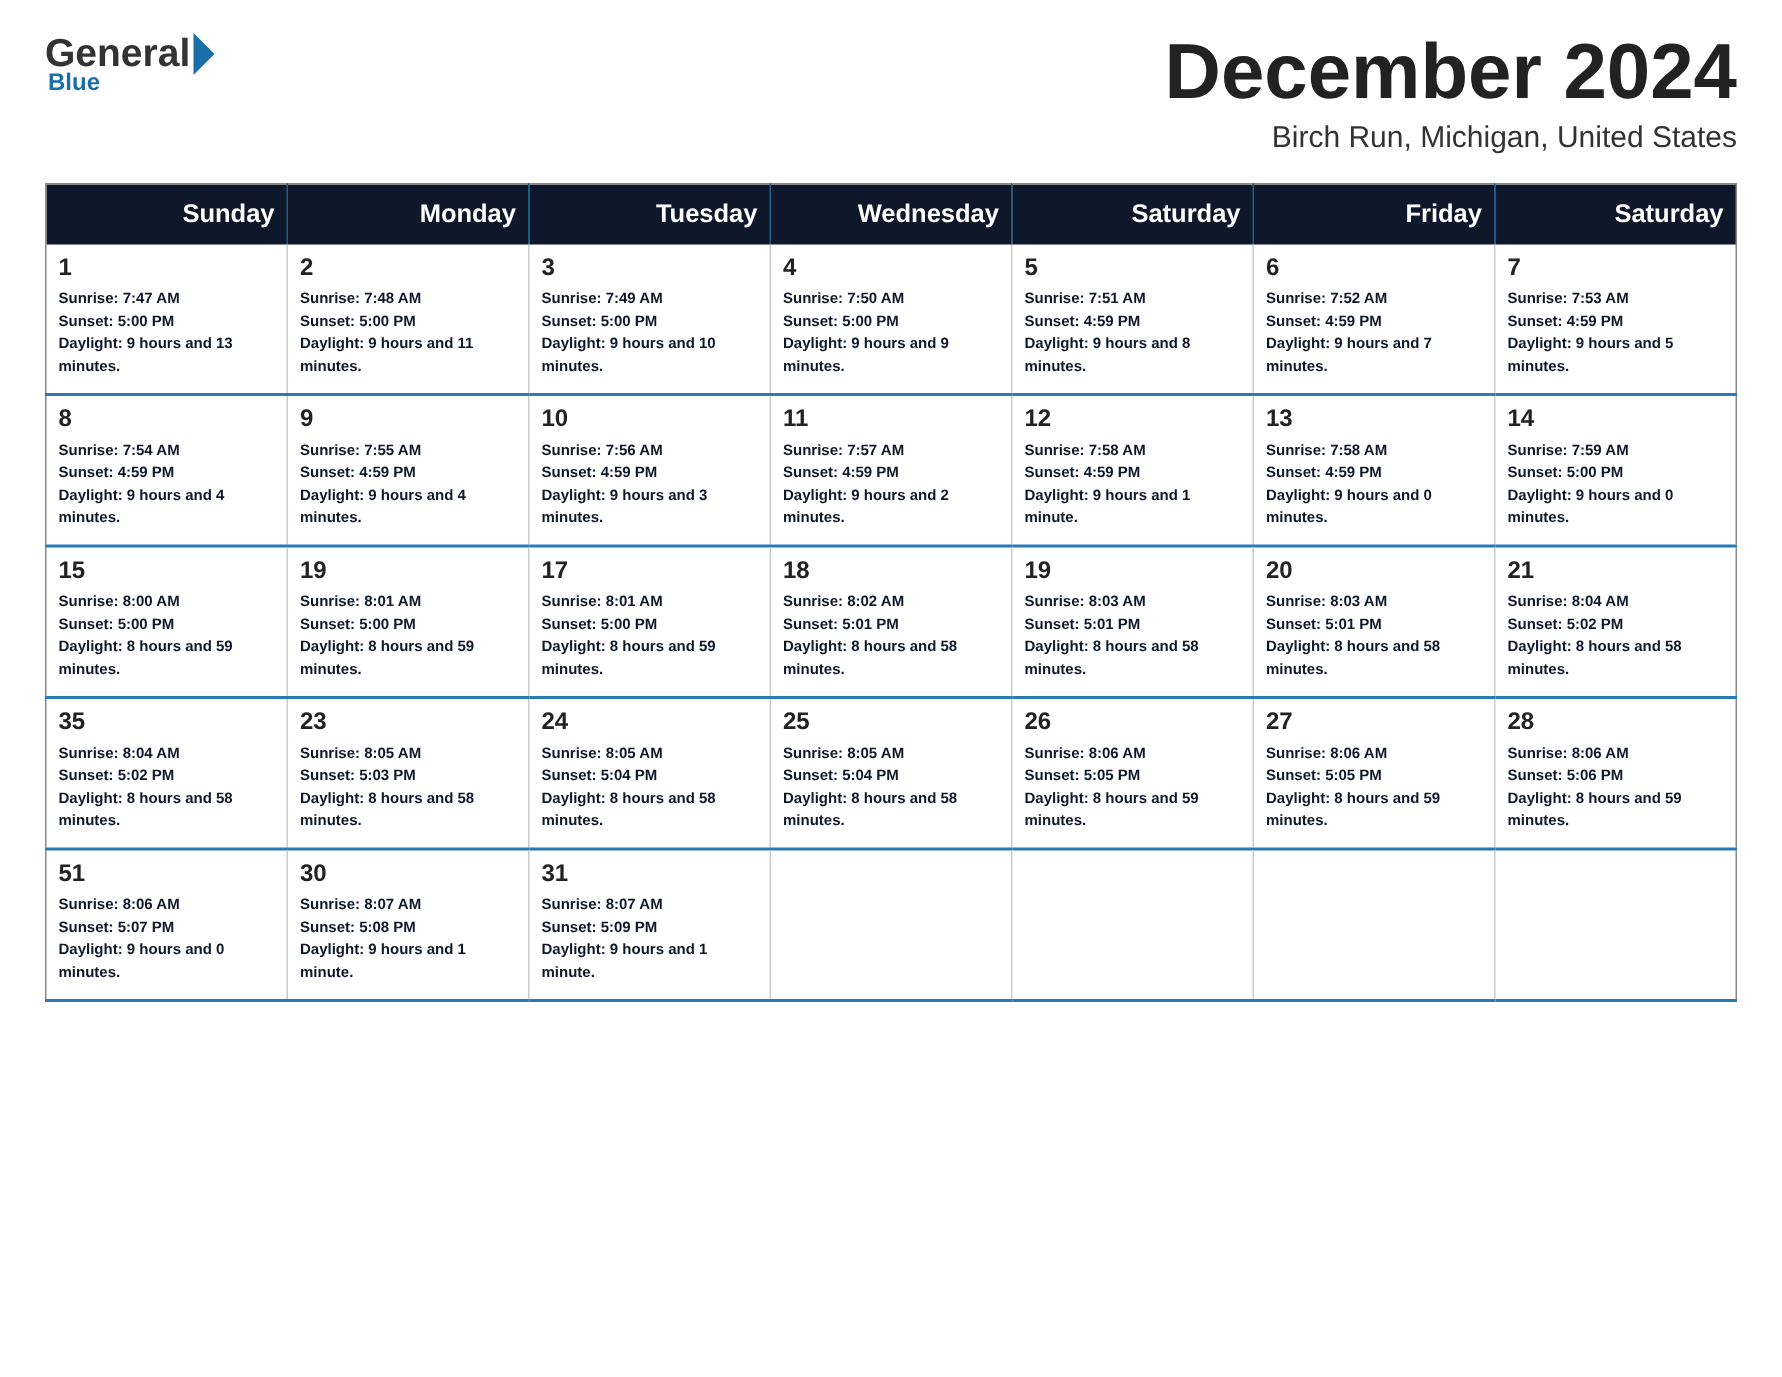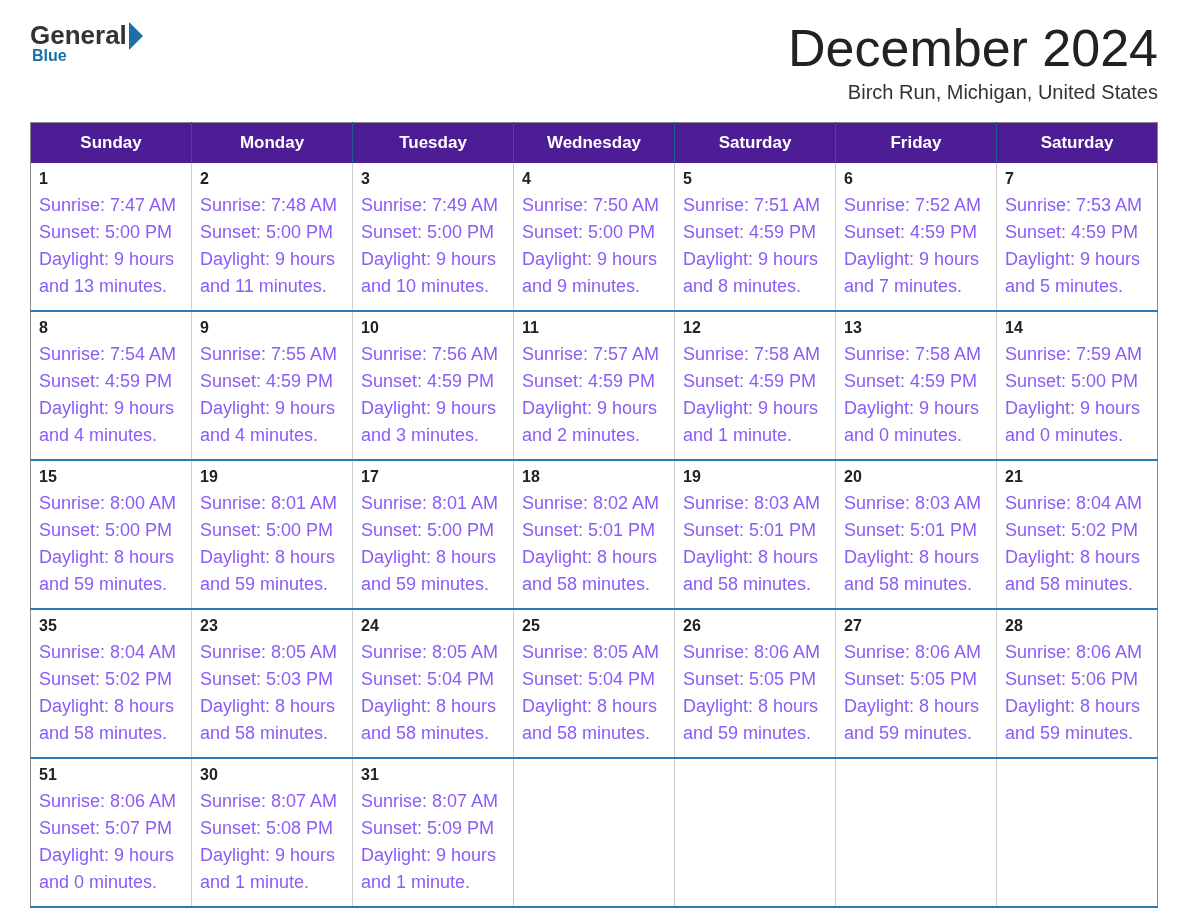--- a/index.html
+++ b/index.html
@@ -34,34 +34,34 @@
       width: 0; height: 0;
       border-left: 14px solid #1a6fa8;
       border-top: 14px solid transparent;
       border-bottom: 14px solid transparent;
       display: inline-block;
       margin: 0 2px;
       vertical-align: middle;
     }
     .logo-subtitle { color: #1a6fa8; font-size: 16px; font-weight: bold; margin-top: -4px; margin-left: 2px; }
     .title-block { text-align: right; }
-    .month-title { font-size: 52px; font-weight: normal; color: #222; line-height: 1.1; }
+    .month-title { font-size: 52px; font-weight: bold; color: #222; line-height: 1.1; }
     .location { font-size: 20px; color: #333; margin-top: 4px; }
     table {
       width: 100%;
       border-collapse: collapse;
       border: 1px solid #888;
     }
     thead tr th {
-      background-color: #4c1d95;
+      background-color: #0f172a;
       color: #fff;
       font-size: 17px;
       font-weight: bold;
       padding: 10px 8px;
-      text-align: center;
+      text-align: right;
       border-right: 1px solid #1a5f8e;
     }
     thead tr th:last-child { border-right: none; }
     tbody tr td {
       vertical-align: top;
       padding: 7px 8px 10px 8px;
       font-size: 13px;
       color: #333;
       border-right: 1px solid #ccc;
       border-bottom: 2px solid #2a7ab5;
@@ -69,23 +69,24 @@
     }
     tbody tr td:last-child { border-right: none; }
     .day-num {
       font-size: 16px;
       font-weight: bold;
       color: #222;
       display: block;
       margin-bottom: 4px;
     }
     .day-info {
-      font-size: 18px;
+      font-size: 10px;
       line-height: 1.5;
-      color: #8b5cf6;
+      color: #0f172a;
+      font-weight: bold;
     }
     .empty-cell { background: #fff; }
   </style>
 </head>
 <body>
 
 <div class="header">
   <div class="logo">
     <div class="logo-text">
       <span class="logo-general">General</span>

